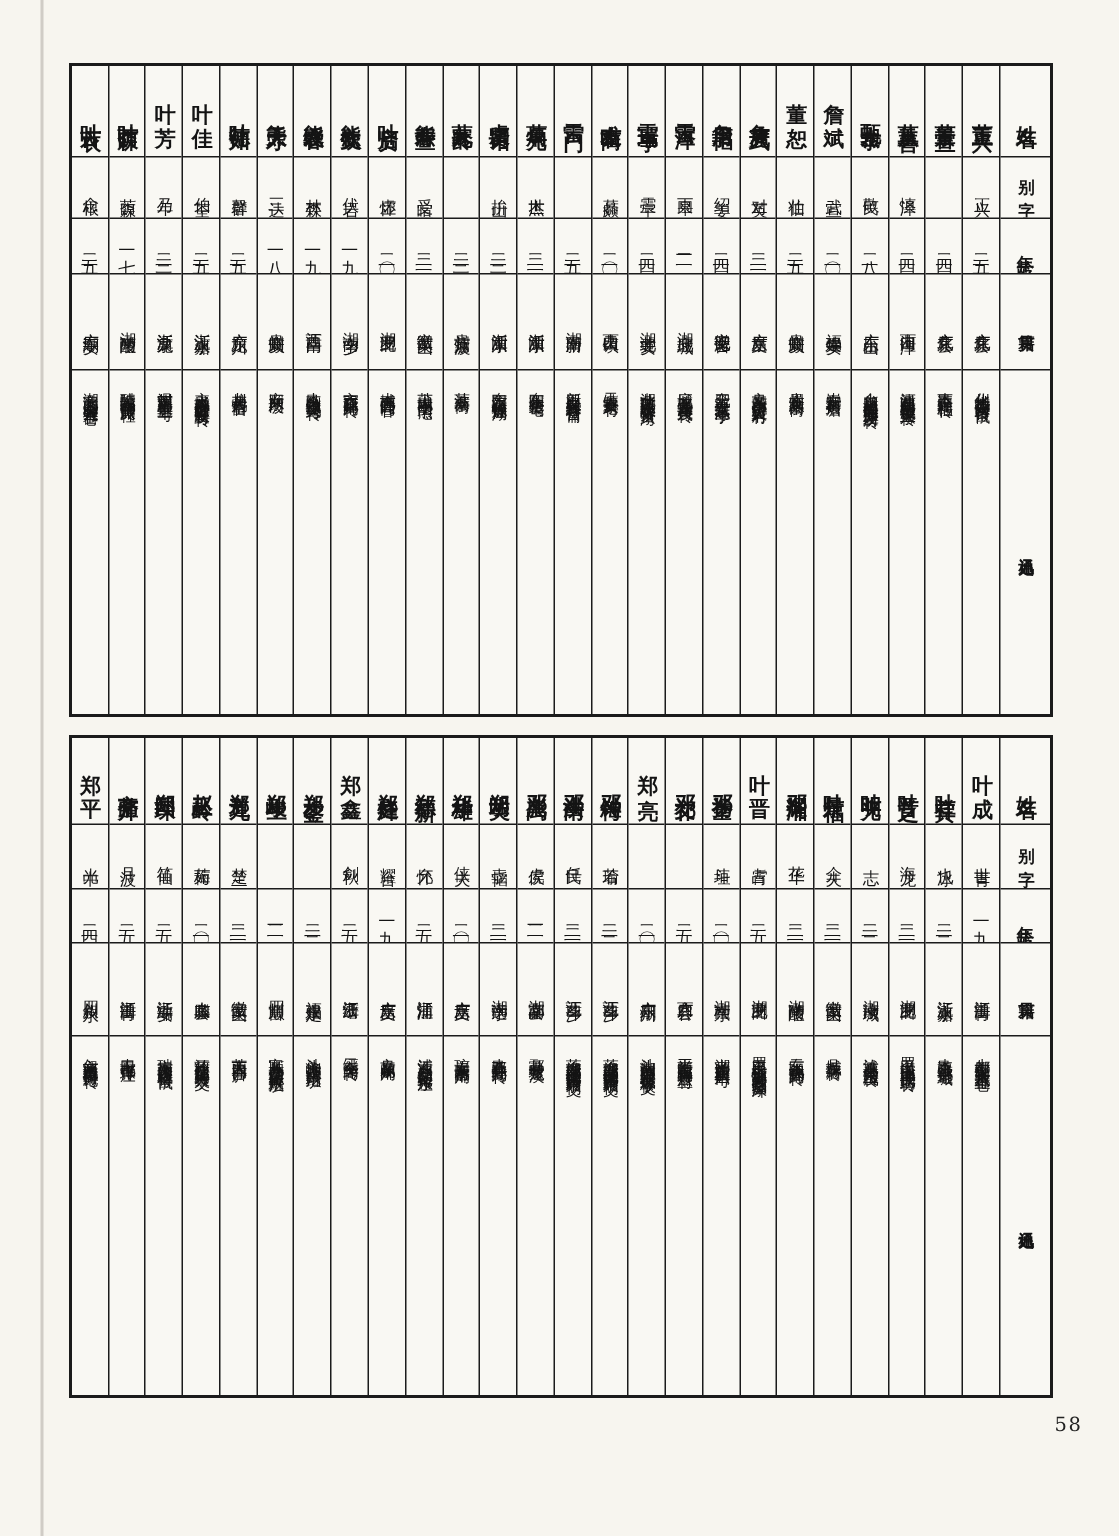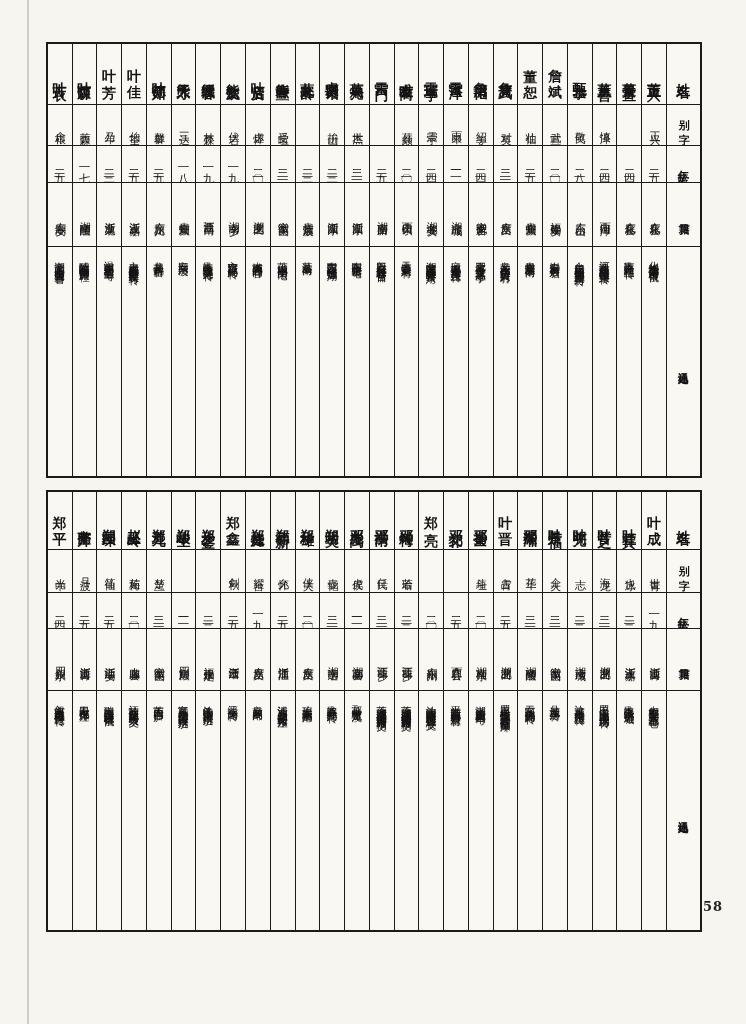--- a/index.html
+++ b/index.html
@@ -63,24 +63,23 @@
   .cell.name .vtext{font-size:14px;font-weight:700;letter-spacing:2px;}
   .cell.name .vtext.sp2n{letter-spacing:16px;}
   .cell.courtesy .vtext{font-size:11px;}
   .cell.age .vtext{font-size:11.5px;letter-spacing:3px;}
   .cell.origin .vtext{font-size:11px;letter-spacing:1px;}
   .cell.address .vtext{font-size:10.5px;letter-spacing:1px;line-height:12.5px;}
   .head-col .vtext{font-size:13px;font-weight:700;}
   .head-col .sp2{letter-spacing:14px;}
   .head-col .sp3{letter-spacing:56px;}
   .page-num{
-    position:absolute;left:703px;top:899px;
+    position:absolute;left:703px;top:943px;
     font-size:13px;letter-spacing:1px;color:#222;
     font-family:"DejaVu Serif","Liberation Serif",serif;
-    font-weight:bold;
   }
 </style>
 </head>
 <body>
 
 <div class="page">
   <div class="scan-edge"></div>
 
   <section class="dir-table" style="top:42px;height:436px;--h-name:61px;--h-courtesy:41px;--h-age:37px;--h-origin:64px;">
     <div class="head-col">

